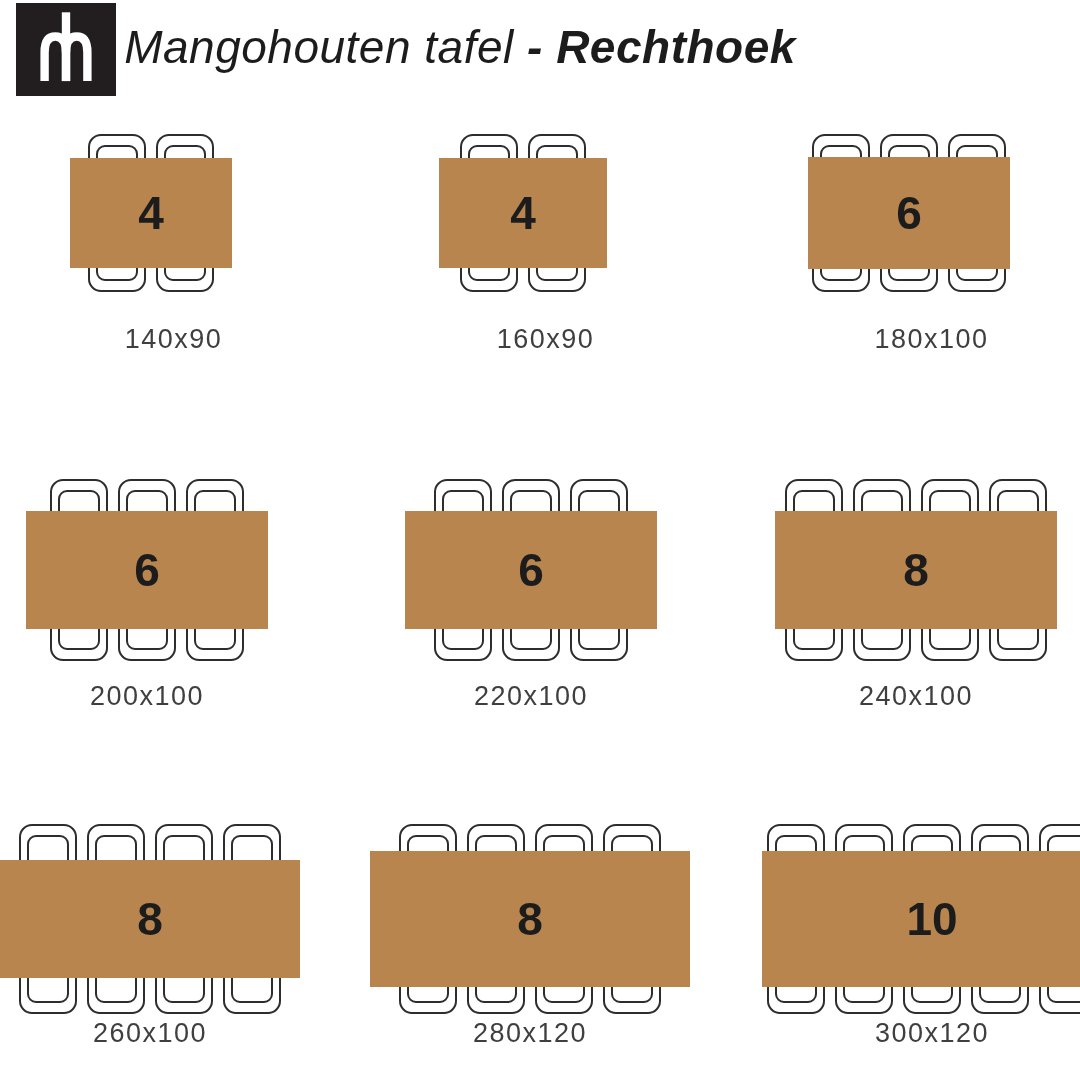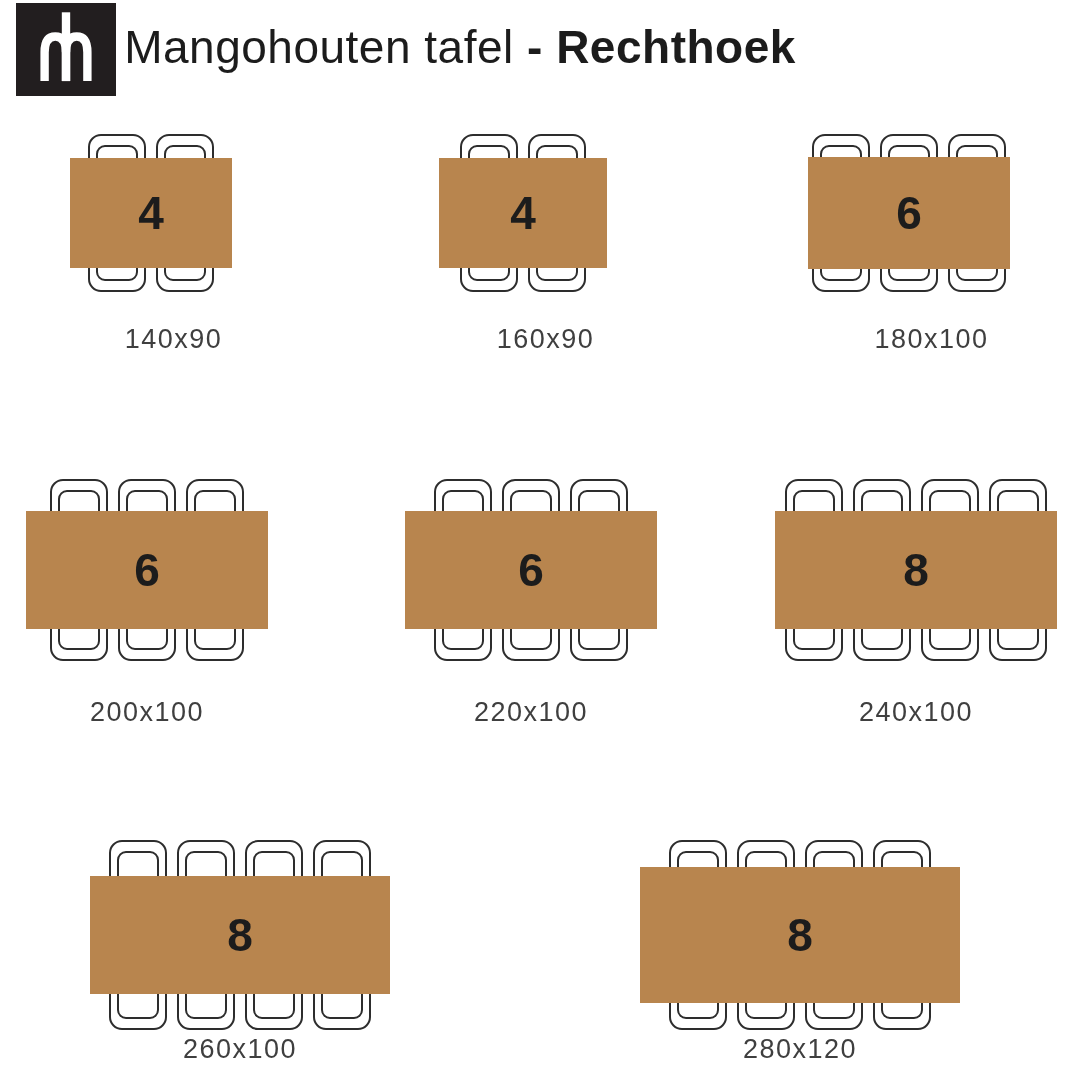--- a/index.html
+++ b/index.html
@@ -18,20 +18,21 @@
     --label-color: #3f3f3f;
     --logo-bg: #221e1f;
     --logo-mark: #ffffff;
   }
 
   
   .header {
     position: relative;
     height: 108px;
     width: 920px;
+    font-style: italic;
   }
   .logo {
     position: absolute;
     left: 16px;
     top: 3px;
     width: 100px;
     height: 93px;
     background: var(--logo-bg);
   }
   .logo svg { display: block; width: 100%; height: 100%; }
@@ -117,21 +118,21 @@
     font-weight: 700;
     font-size: 46px;
     color: var(--num-color);
   }
   .dim {
     font-size: 27px;
     color: var(--label-color);
     letter-spacing: 1.5px;
   }
   .row1 .dim { margin-top: 32px; margin-left: 45px; }
-  .row2 .dim { margin-top: 36px; }
+  .row2 .dim { margin-top: 20px; }
   .row3 .dim { margin-top: 4px; }
 </style>
 </head>
 <body style="--table-color: #b8854e; --chair-line: #2d2d2d; --num-color: #1c1c1c; --label-color: #3f3f3f; --logo-bg: #221e1f; --logo-mark: #ffffff;">
 
 <div class="header">
   <div class="logo">
     <svg viewBox="0 0 100 100">
       <rect width="100" height="100" fill="#221e1f"></rect>
       <path d="M27 84 V53 Q27 36 38.5 36 Q50 36 50 53 V84" stroke="#ffffff" stroke-width="9" fill="none"></path>
@@ -263,13 +264,30 @@
             <div class="chair"></div>
             <div class="chair"></div>
           </div>
         <div class="tabletop">
           <span class="seats">8</span>
         </div>
       </div>
       <div class="dim">280x120</div>
     </div>
   </div>
+  <div class="cell">
+    <div class="cellinner" style="--tw:340px; --th:136px; --shift:32px">
+      <div class="diagram">
+        <div class="chairs">
+            <div class="chair"></div>
+            <div class="chair"></div>
+            <div class="chair"></div>
+            <div class="chair"></div>
+            <div class="chair"></div>
+          </div>
+        <div class="tabletop">
+          <span class="seats">10</span>
+        </div>
+      </div>
+      <div class="dim">300x120</div>
+    </div>
+  </div>
 </div>
 
 </body></html>

